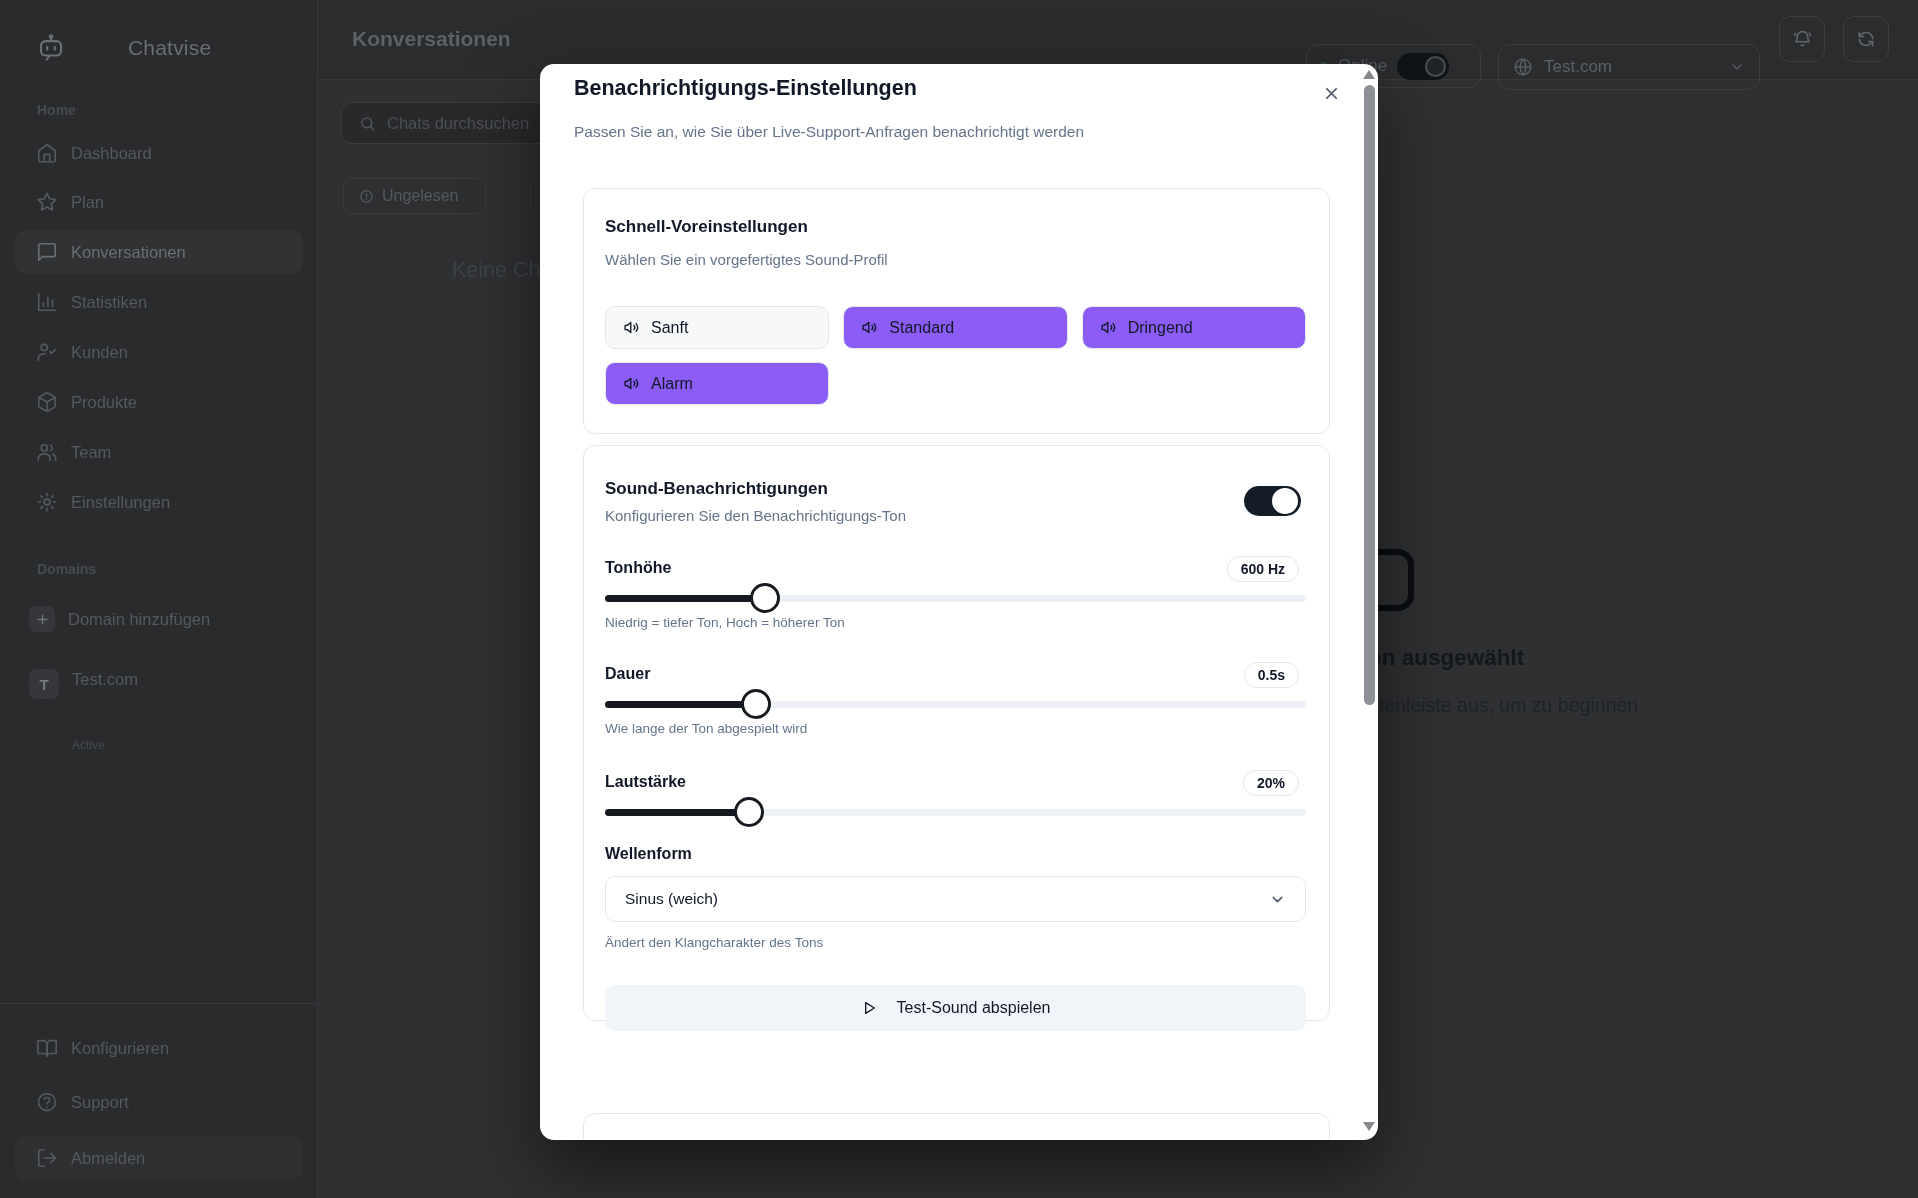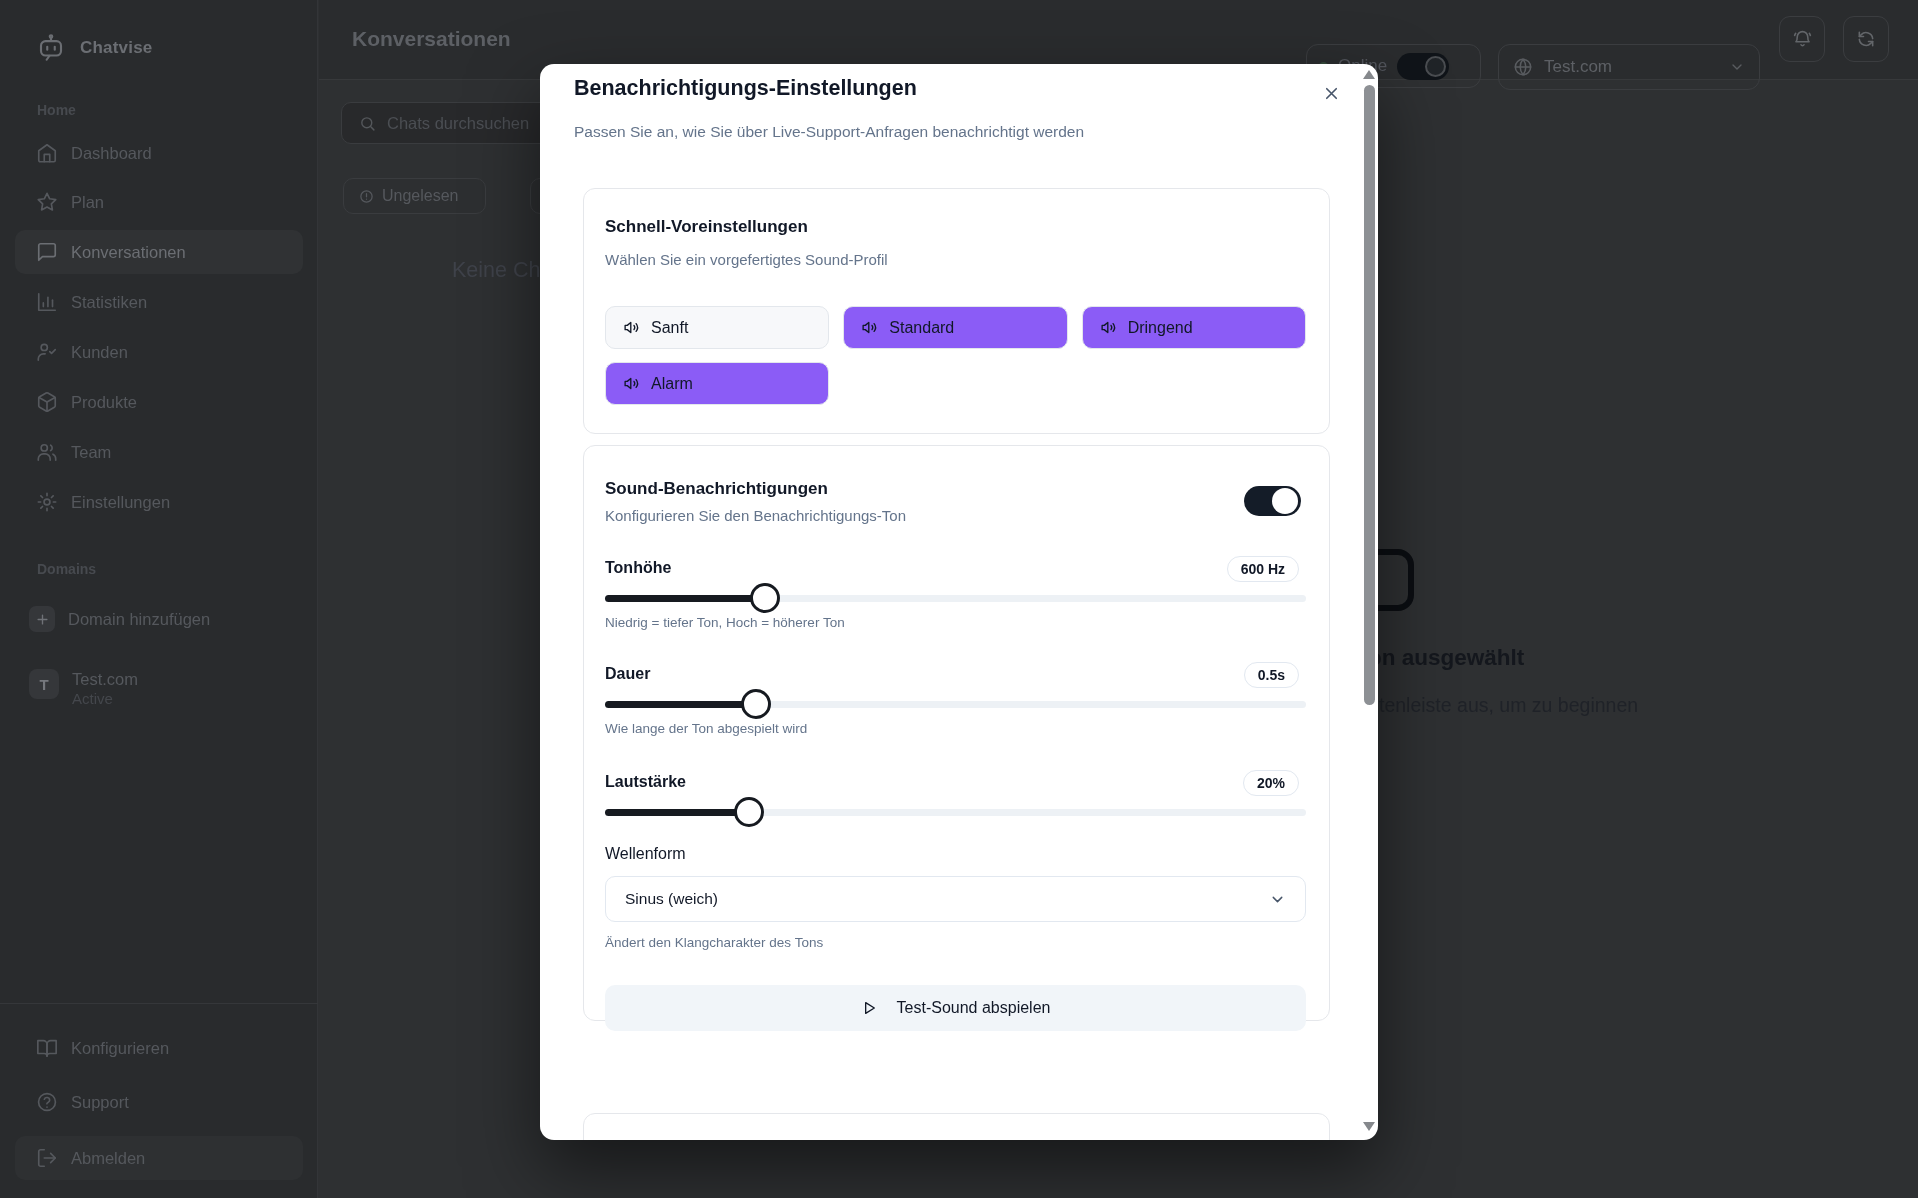--- a/index.html
+++ b/index.html
@@ -6,36 +6,36 @@
   html,body { width:1918px; height:1198px; overflow:hidden; }
   body { font-family:"Liberation Sans", sans-serif; background:#2e3032; position:relative;
          -webkit-font-smoothing:antialiased; }
   svg { display:block; }
 
   
   .sidebar { position:absolute; left:0; top:0; width:318px; height:1198px;
              background:#292b2d; border-right:1px solid #333538; z-index:1; }
   .logo-row { position:absolute; left:36px; top:26px; height:44px; display:flex; align-items:center; gap:14px;
               color:#6b6e73; }
-  .logo-text { font-size:17px; font-weight:700; letter-spacing:.2px; }
+  .logo-text { font-size:21px; font-weight:400; letter-spacing:.2px;margin-left:48px; }
   .sec-label { position:absolute; left:37px; font-size:14px; font-weight:600; color:#474a4f; }
   .s-item { position:absolute; left:15px; width:288px; height:44px; border-radius:10px;
             display:flex; align-items:center; gap:13px; padding-left:21px;
             color:#55585d; font-size:16.5px; cursor:pointer; }
   .s-item .ico { width:22px; height:22px; color:#55585d; flex:0 0 auto; }
   .s-item.active { background:#303234; color:#6b6e73; }
   .s-item.active .ico { color:#6b6e73; }
   .s-item.hovered { background:#2e3032; }
   .sq-icon { width:26px; height:26px; border-radius:7px; background:#35373a; color:#6f7277;
              display:flex; align-items:center; justify-content:center; flex:0 0 auto; }
   .domain-item { position:absolute; left:15px; width:288px; display:flex; gap:13px; padding-left:14px; cursor:pointer; }
   .domain-avatar { width:30px; height:30px; border-radius:8px; background:#35373a; color:#75787d;
                    font-size:15px; font-weight:700; display:flex; align-items:center; justify-content:center; }
   .domain-name { font-size:16.5px; color:#55585d; line-height:1.25; }
-  .domain-status { font-size:15px; color:#44474c; }
+  .domain-status { font-size:12px; color:#44474c;margin-top:48px; }
   .sb-divider { position:absolute; left:0; top:1003px; width:318px; height:1px; background:#35373a; }
 
   
   .topbar { position:absolute; left:319px; top:0; width:1599px; height:80px; background:#2a2c2e;
             border-bottom:1px solid #37393b; z-index:1; }
   .page-title { position:absolute; left:33px; top:27px; font-size:21px; font-weight:700; color:#5d6065; }
   .pill { position:absolute; border:1px solid #3b3d40; border-radius:12px; display:flex; align-items:center;margin-top:29px; }
   .online-pill { left:987px; top:15px; width:175px; height:44px; padding:0 12px; gap:10px; }
   .online-dot { width:9px; height:9px; border-radius:50%; background:#364b3c; }
   .online-label { font-size:17px; color:#53565d; }
@@ -92,21 +92,21 @@
   .sl-label { position:absolute; left:21px; top:0; font-size:16px; font-weight:600; color:#111827;text-align:right; }
   .sl-badge { position:absolute; right:32px; top:-3px; height:26px; border:1px solid #e2e8f0; border-radius:999px;
               padding:0 13px; display:flex; align-items:center; font-size:14px; font-weight:700; color:#111827;
               background:#fff; }
   .sl-track { position:absolute; left:21px; top:36px; width:701px; height:7px; border-radius:4px;
               background:#edf1f5; cursor:pointer; }
   .sl-fill { position:absolute; left:0; top:0; height:7px; border-radius:4px; background:#161a20; }
   .sl-thumb { position:absolute; top:-12px; width:30px; height:30px; border-radius:50%; background:#fff;
               border:3px solid #161a20; cursor:grab; }
   .sl-hint { position:absolute; left:21px; top:56px; font-size:13.5px; color:#64748b; }
-  .wf-label { position:absolute; left:21px; top:399px; font-size:16px; font-weight:400; color:#111827; }
+  .wf-label { position:absolute; left:21px; top:399px; font-size:16px; font-weight:700; color:#111827; }
   .wf-select { position:absolute; left:21px; top:430px; width:701px; height:46px; border:1px solid #e2e8f0;
                border-radius:10px; display:flex; align-items:center; padding:0 19px; font-size:15.5px;
                color:#111827; cursor:pointer; }
   .wf-select .val { flex:1; }
   .wf-hint { position:absolute; left:21px; top:489px; font-size:13.5px; color:#64748b; }
   .test-btn { position:absolute; left:21px; top:539px; width:701px; height:46px; background:#f1f5f9;
               border:none; border-radius:10px; display:flex; align-items:center; justify-content:center;
               gap:20px; font-size:16px; font-weight:500; color:#111827; cursor:pointer;
               font-family:"Liberation Sans", sans-serif; }
   

